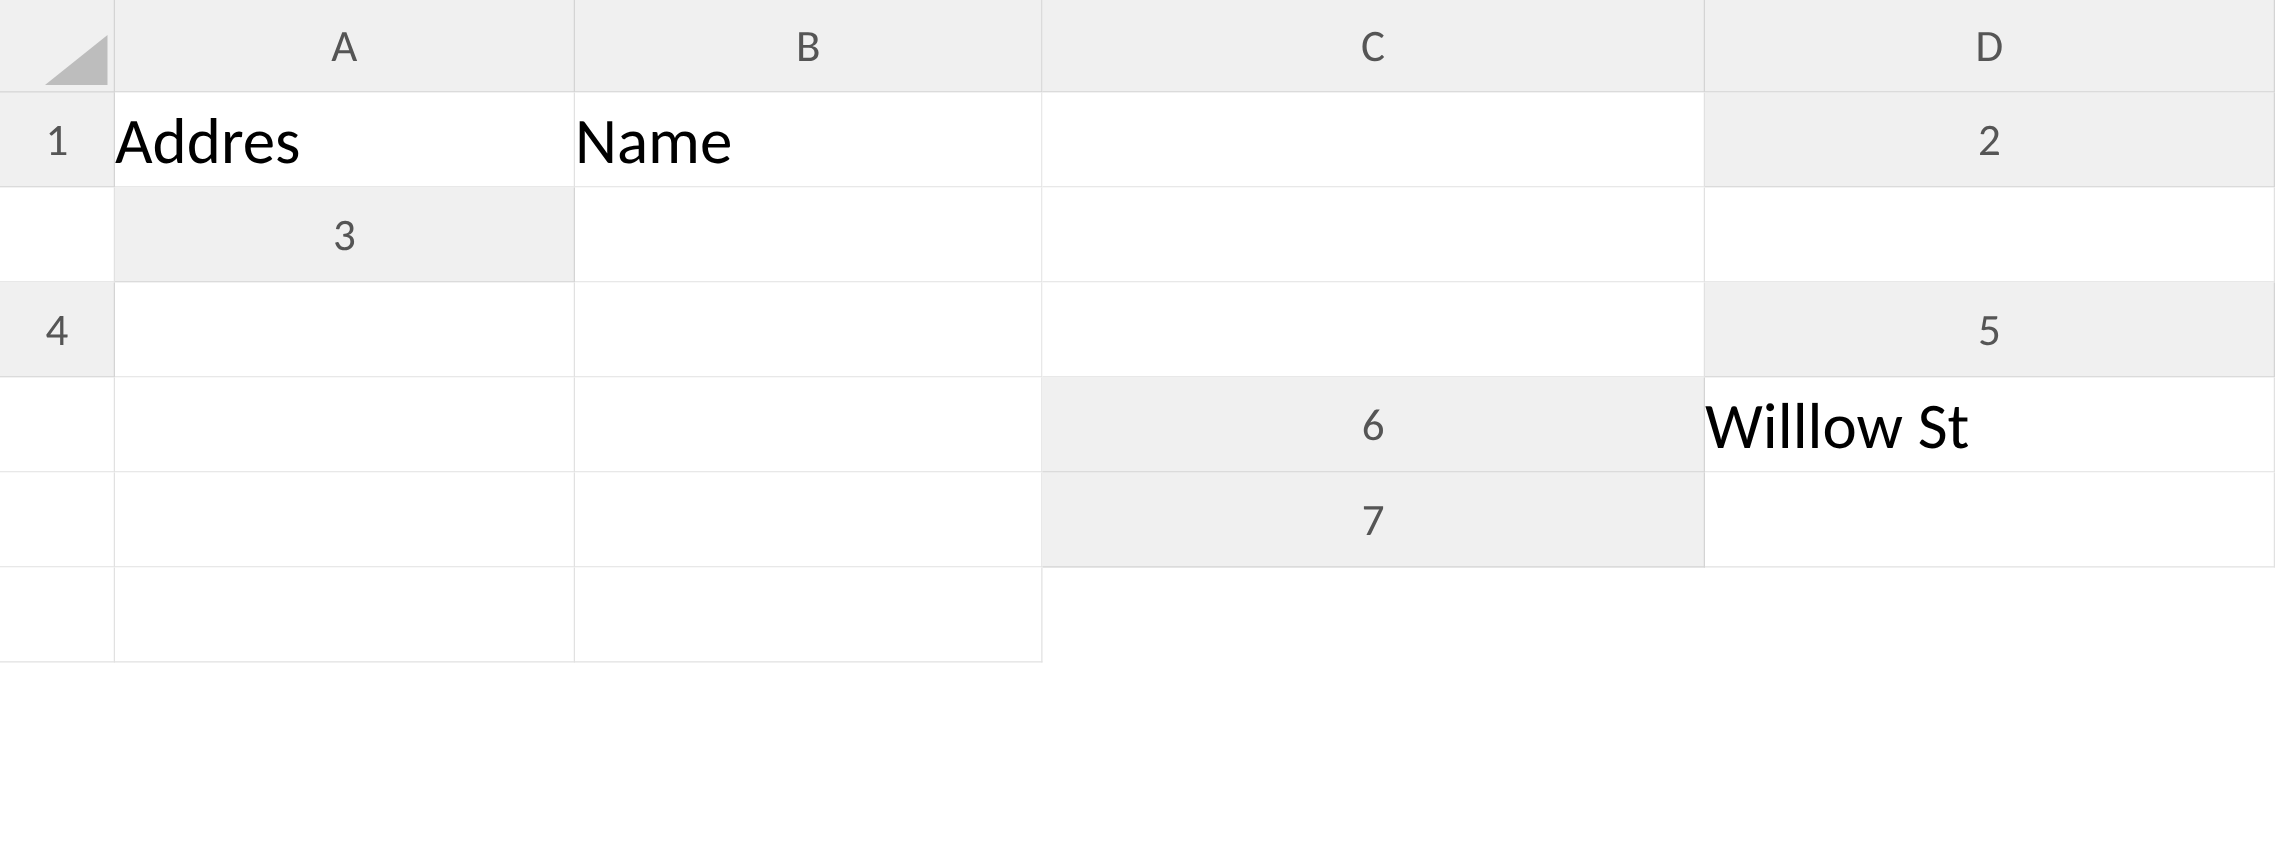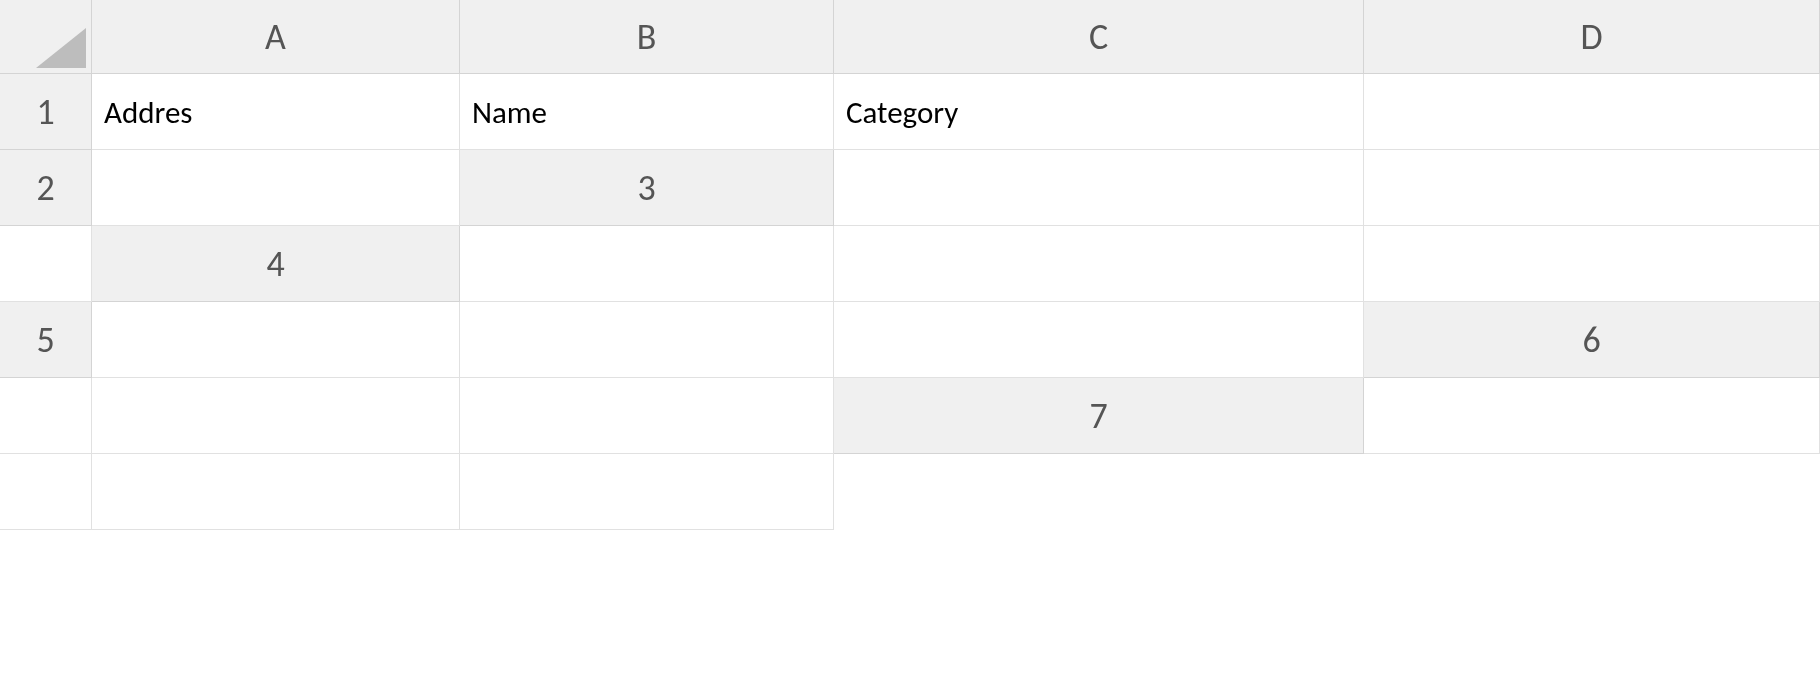--- a/index.html
+++ b/index.html
@@ -62,42 +62,40 @@
       color: #555;
       cursor: pointer;
       user-select: none;
     }
     .cell {
       background: #ffffff;
       border-right: 1px solid #e1e1e1;
       border-bottom: 1px solid #e1e1e1;
       display: flex;
       align-items: center;
-      padding-left: 12px;
-      font-size: 31px;
+      font-size: 52px;
       color: #000;
       cursor: cell;
       overflow: hidden;
       white-space: nowrap;
     }
   </style>
 </head>
 <body>
 
 <div class="spreadsheet">
   <div class="corner-cell"></div>
   <div class="col-header">A</div>
   <div class="col-header">B</div>
   <div class="col-header">C</div>
   <div class="col-header">D</div>
 
   <div class="row-header">1</div>
   <div class="cell">Addres</div>
   <div class="cell">Name</div>
-  <div class="cell">Category</div>
   <div class="cell"></div>
 
   <div class="row-header">2</div>
   <div class="cell"></div>
 
   <div class="row-header">3</div>
   <div class="cell"></div>
   <div class="cell"></div>
   <div class="cell"></div>
 
@@ -105,20 +103,21 @@
   <div class="cell"></div>
   <div class="cell"></div>
   <div class="cell"></div>
 
   <div class="row-header">5</div>
   <div class="cell"></div>
   <div class="cell"></div>
   <div class="cell"></div>
 
   <div class="row-header">6</div>
+  <div class="cell">Willlow St</div>
   <div class="cell"></div>
   <div class="cell"></div>
   <div class="cell"></div>
 
   <div class="row-header">7</div>
   <div class="cell"></div>
   <div class="cell"></div>
   <div class="cell"></div>
   <div class="cell"></div>
 </div>

